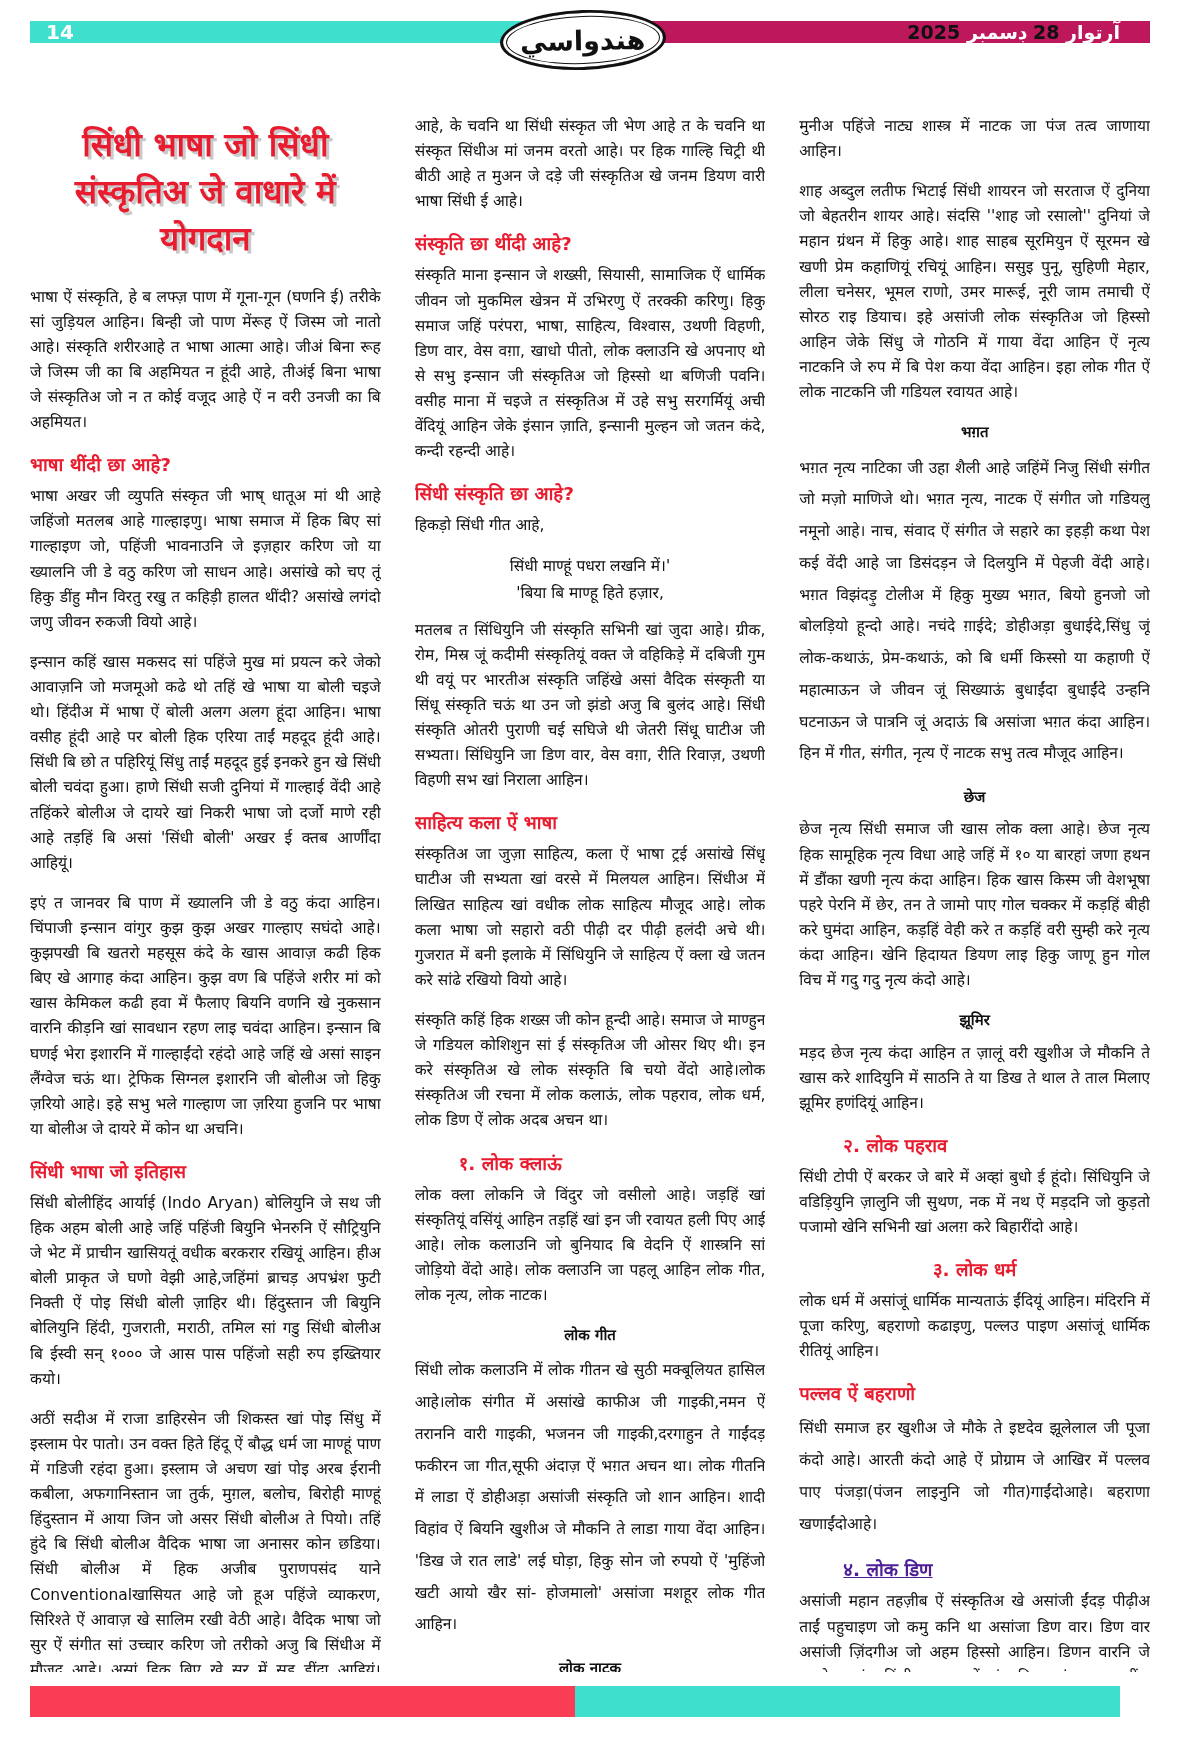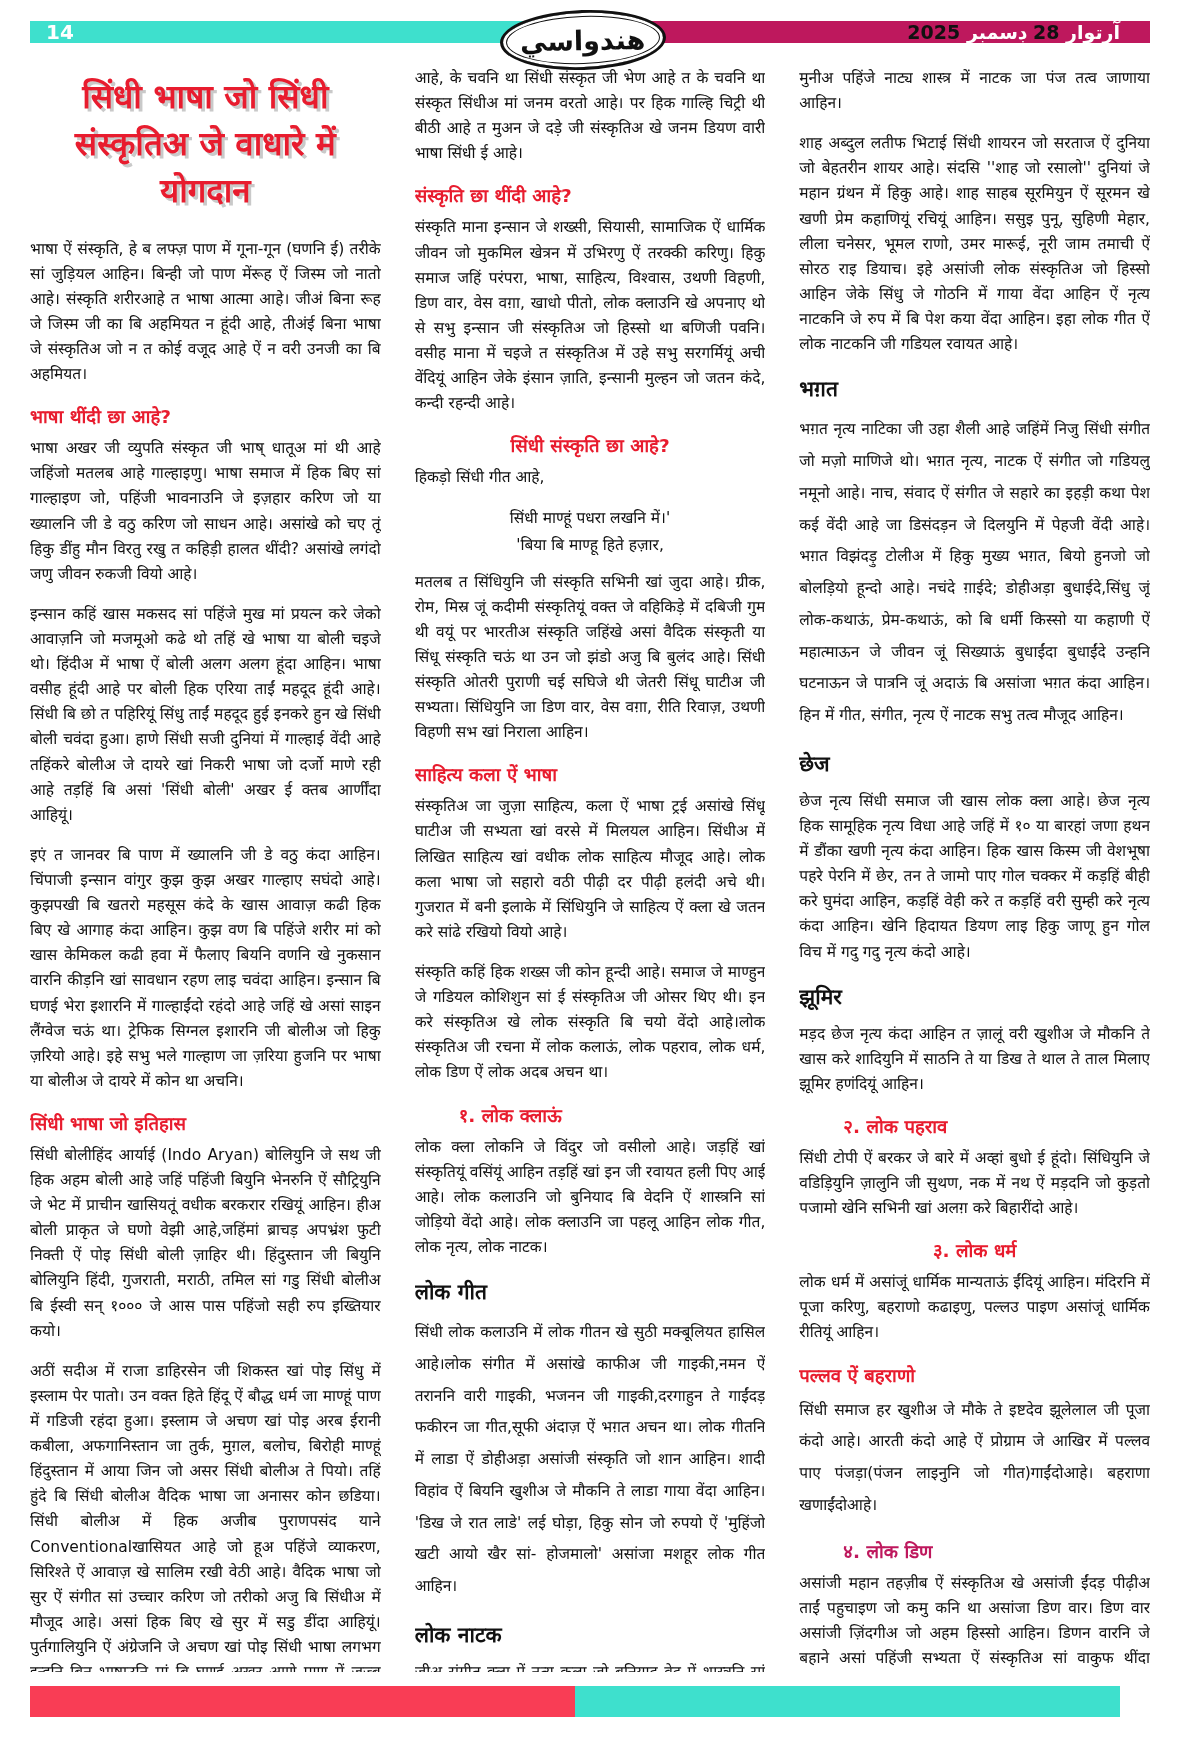--- a/index.html
+++ b/index.html
@@ -13,28 +13,28 @@
               padding-right:30px;box-sizing:border-box;}
   .dateline{direction:rtl;font-size:19px;font-weight:bold;white-space:nowrap;}
   .dateline .w{color:#ffffff;}
   .dateline .b{color:#111;}
   .logo{position:absolute;left:500px;top:10px;width:160px;height:54px;background:#fff;
         border:3px solid #111;border-radius:50%;display:flex;align-items:center;justify-content:center;
         box-shadow:inset 0 0 0 3px #fff, inset 0 0 0 4px #111;transform:rotate(-2deg);}
   .logo span{font-size:27px;font-weight:bold;color:#111;transform:rotate(1deg);}
   
   .cols{position:absolute;left:30px;top:66px;width:1120px;height:1606px;display:flex;gap:34px;}
-  .col{flex:1;min-width:0;overflow:hidden;text-align:justify;font-size:15.5px;line-height:1.62;}
+  .col{flex:1;min-width:0;overflow:hidden;text-align:justify;font-size:15.5px;line-height:1.62;margin-top:48px;}
   .headline{font-size:33px;line-height:1.42;font-weight:bold;text-align:center;
             margin:8px 0 22px;text-shadow:3px 3px 0 #c9c9c9;}
   .para{margin:0 0 15px;}
   .para.loose{line-height:2.05;}
   .h-red{font-size:18.5px;font-weight:bold;margin:10px 0 4px;text-align:left;}
   .h-red.indent{padding-left:44px;}
-  .h-black{font-size:21px;font-weight:bold;color:#111;margin:14px 0 8px;text-align:left;}
+  .h-black{font-size:15px;font-weight:bold;color:#111;margin:14px 0 8px;text-align:center;}
   .quote{text-align:center;margin:4px 0 10px;line-height:1.75;}
   
   .footbar{position:absolute;left:30px;top:1686px;width:1090px;height:31px;display:flex;}
   .foot-red{width:50%;}
   .foot-cyan{flex:1;}
 </style>
 </head>
 <body>
 
 <div class="page">
@@ -66,21 +66,21 @@
         <p class="para">इन्सान कहिं खास मकसद सां पहिंजे मुख मां प्रयत्न करे जेको आवाज़नि जो मजमूओ कढे थो तहिं खे भाषा या बोली चइजे थो। हिंदीअ में भाषा ऐं बोली अलग अलग हूंदा आहिन। भाषा वसीह हूंदी आहे पर बोली हिक एरिया ताईं महदूद हूंदी आहे। सिंधी बि छो त पहिरियूं सिंधु ताईं महदूद हुई इनकरे हुन खे सिंधी बोली चवंदा हुआ। हाणे सिंधी सजी दुनियां में गाल्हाई वेंदी आहे तहिंकरे बोलीअ जे दायरे खां निकरी भाषा जो दर्जो माणे रही आहे तड़हिं बि असां 'सिंधी बोली' अखर ई क्तब आर्णींदा आहियूं।</p>
         <p class="para">इएं त जानवर बि पाण में ख्यालनि जी डे वठु कंदा आहिन। चिंपाजी इन्सान वांगुर कुझ कुझ अखर गाल्हाए सघंदो आहे। कुझपखी बि खतरो महसूस कंदे के खास आवाज़ कढी हिक बिए खे आगाह कंदा आहिन। कुझ वण बि पहिंजे शरीर मां को खास केमिकल कढी हवा में फैलाए बियनि वणनि खे नुकसान वारनि कीड़नि खां सावधान रहण लाइ चवंदा आहिन। इन्सान बि घणई भेरा इशारनि में गाल्हाईंदो रहंदो आहे जहिं खे असां साइन लैंग्वेज चऊं था। ट्रेफिक सिग्नल इशारनि जी बोलीअ जो हिकु ज़रियो आहे। इहे सभु भले गाल्हाण जा ज़रिया हुजनि पर भाषा या बोलीअ जे दायरे में कोन था अचनि।</p>
         <h3 class="h-red" style="color: rgb(232, 28, 46);">सिंधी भाषा जो इतिहास</h3>
         <p class="para">सिंधी बोलीहिंद आर्याई (Indo Aryan) बोलियुनि जे सथ जी हिक अहम बोली आहे जहिं पहिंजी बियुनि भेनरुनि ऐं सौट्रियुनि जे भेट में प्राचीन खासियतूं वधीक बरकरार रखियूं आहिन। हीअ बोली प्राकृत जे घणो वेझी आहे,जहिंमां ब्राचड़ अपभ्रंश फुटी निक्ती ऐं पोइ सिंधी बोली ज़ाहिर थी। हिंदुस्तान जी बियुनि बोलियुनि हिंदी, गुजराती, मराठी, तमिल सां गडु सिंधी बोलीअ बि ईस्वी सन् १००० जे आस पास पहिंजो सही रुप इख्तियार कयो।</p>
         <p class="para">अठीं सदीअ में राजा डाहिरसेन जी शिकस्त खां पोइ सिंधु में इस्लाम पेर पातो। उन वक्त हिते हिंदू ऐं बौद्ध धर्म जा माण्हूं पाण में गडिजी रहंदा हुआ। इस्लाम जे अचण खां पोइ अरब ईरानी कबीला, अफगानिस्तान जा तुर्क, मुग़ल, बलोच, बिरोही माण्हूं हिंदुस्तान में आया जिन जो असर सिंधी बोलीअ ते पियो। तहिं हुंदे बि सिंधी बोलीअ वैदिक भाषा जा अनासर कोन छडिया। सिंधी बोलीअ में हिक अजीब पुराणपसंद याने Conventionalखासियत आहे जो हूअ पहिंजे व्याकरण, सिरिश्ते ऐं आवाज़ खे सालिम रखी वेठी आहे। वैदिक भाषा जो सुर ऐं संगीत सां उच्चार करिण जो तरीको अजु बि सिंधीअ में मौजूद आहे। असां हिक बिए खे सुर में सडु डींदा आहियूं। पुर्तगालियुनि ऐं अंग्रेजनि जे अचण खां पोइ सिंधी भाषा लगभग इन्हनि बिन भाषाउनि मां बि घणई अखर आणे पाण में जज़्ब कया। इन मां साबित थो थिए त सिंधी बोली केतरी न शाहूकार बोली आहे।</p>
       </div>
     <div class="col" id="col-2">
         <p class="para">आहे, के चवनि था सिंधी संस्कृत जी भेण आहे त के चवनि था संस्कृत सिंधीअ मां जनम वरतो आहे। पर हिक गाल्हि चिट्री थी बीठी आहे त मुअन जे दड़े जी संस्कृतिअ खे जनम डियण वारी भाषा सिंधी ई आहे।</p>
         <h3 class="h-red" style="color: rgb(232, 28, 46);">संस्कृति छा थींदी आहे?</h3>
         <p class="para">संस्कृति माना इन्सान जे शख्सी, सियासी, सामाजिक ऐं धार्मिक जीवन जो मुकमिल खेत्रन में उभिरणु ऐं तरक्की करिणु। हिकु समाज जहिं परंपरा, भाषा, साहित्य, विश्वास, उथणी विहणी, डिण वार, वेस वग़ा, खाधो पीतो, लोक क्लाउनि खे अपनाए थो से सभु इन्सान जी संस्कृतिअ जो हिस्सो था बणिजी पवनि। वसीह माना में चइजे त संस्कृतिअ में उहे सभु सरगर्मियूं अची वेंदियूं आहिन जेके इंसान ज़ाति, इन्सानी मुल्हन जो जतन कंदे, कन्दी रहन्दी आहे।</p>
-        <h3 class="h-red" style="color: rgb(232, 28, 46); text-align: center;">सिंधी संस्कृति छा आहे?</h3>
+        <h3 class="h-red" style="color: rgb(232, 28, 46);">सिंधी संस्कृति छा आहे?</h3>
         <p class="para">हिकड़ो सिंधी गीत आहे,</p>
         <div class="quote">
           <div>सिंधी माण्हूं पधरा लखनि में।'</div>
           <div>'बिया बि माण्हू हिते हज़ार,</div>
         </div>
         <p class="para">मतलब त सिंधियुनि जी संस्कृति सभिनी खां जुदा आहे। ग्रीक, रोम, मिस्र जूं कदीमी संस्कृतियूं वक्त जे वहिकिड़े में दबिजी गुम थी वयूं पर भारतीअ संस्कृति जहिंखे असां वैदिक संस्कृती या सिंधू संस्कृति चऊं था उन जो झंडो अजु बि बुलंद आहे। सिंधी संस्कृति ओतरी पुराणी चई सघिजे थी जेतरी सिंधू घाटीअ जी सभ्यता। सिंधियुनि जा डिण वार, वेस वग़ा, रीति रिवाज़, उथणी विहणी सभ खां निराला आहिन।</p>
         <h3 class="h-red" style="color: rgb(232, 28, 46);">साहित्य कला ऐं भाषा</h3>
         <p class="para">संस्कृतिअ जा जुज़ा साहित्य, कला ऐं भाषा ट्रई असांखे सिंधू घाटीअ जी सभ्यता खां वरसे में मिलयल आहिन। सिंधीअ में लिखित साहित्य खां वधीक लोक साहित्य मौजूद आहे। लोक कला भाषा जो सहारो वठी पीढ़ी दर पीढ़ी हलंदी अचे थी। गुजरात में बनी इलाके में सिंधियुनि जे साहित्य ऐं क्ला खे जतन करे सांढे रखियो वियो आहे।</p>
         <p class="para">संस्कृति कहिं हिक शख्स जी कोन हून्दी आहे। समाज जे माण्हुन जे गडियल कोशिशुन सां ई संस्कृतिअ जी ओसर थिए थी। इन करे संस्कृतिअ खे लोक संस्कृति बि चयो वेंदो आहे।लोक संस्कृतिअ जी रचना में लोक कलाऊं, लोक पहराव, लोक धर्म, लोक डिण ऐं लोक अदब अचन था।</p>
         <h3 class="h-red indent" style="color: rgb(232, 28, 46);">१.   लोक क्लाऊं</h3>
@@ -98,21 +98,21 @@
         <h3 class="h-black">छेज</h3>
         <p class="para">छेज नृत्य सिंधी समाज जी खास लोक क्ला आहे। छेज नृत्य हिक सामूहिक नृत्य विधा आहे जहिं में १० या बारहां जणा हथन में डौंका खणी नृत्य कंदा आहिन। हिक खास किस्म जी वेशभूषा पहरे पेरनि में  छेर, तन ते जामो पाए गोल चक्कर में कड़हिं बीही करे घुमंदा आहिन, कड़हिं वेही करे त कड़हिं वरी सुम्ही करे नृत्य कंदा आहिन। खेनि हिदायत डियण लाइ हिकु जाणू हुन गोल विच में गदु गदु नृत्य कंदो आहे।</p>
         <h3 class="h-black">झूमिर</h3>
         <p class="para">मड़द छेज नृत्य कंदा आहिन त ज़ालूं वरी खुशीअ जे मौकनि ते खास करे शादियुनि में साठनि ते या डिख ते थाल ते ताल मिलाए झूमिर हणंदियूं आहिन।</p>
         <h3 class="h-red indent" style="color: rgb(232, 28, 46);">२.   लोक पहराव</h3>
         <p class="para">सिंधी टोपी ऐं बरकर जे बारे में अव्हां बुधो ई हूंदो। सिंधियुनि जे  वडिड़ियुनि ज़ालुनि जी सुथण, नक में नथ ऐं मड़दनि जो कुड़तो पजामो खेनि सभिनी खां अलग़ करे बिहारींदो आहे।</p>
         <h3 class="h-red" style="color: rgb(232, 28, 46); text-align: center;">३. लोक धर्म</h3>
         <p class="para">लोक धर्म में असांजूं धार्मिक मान्यताऊं ईंदियूं आहिन। मंदिरनि में पूजा करिणु, बहराणो कढाइणु, पल्लउ पाइण असांजूं धार्मिक रीतियूं आहिन।</p>
         <h3 class="h-red" style="color: rgb(232, 28, 46);">पल्लव ऐं बहराणो</h3>
         <p class="para loose">सिंधी समाज हर खुशीअ जे मौके ते इष्टदेव झूलेलाल जी पूजा कंदो आहे। आरती कंदो आहे ऐं प्रोग्राम जे आखिर में पल्लव पाए पंजड़ा(पंजन लाइनुनि जो गीत)गाईंदोआहे। बहराणा खणाईंदोआहे।</p>
-        <h3 class="h-red indent" style="color: #be185d;">४.   लोक डिण</h3>
+        <h3 class="h-red indent" style="color: #4c1d95; text-decoration: underline;">४.   लोक डिण</h3>
         <p class="para">असांजी महान तहज़ीब ऐं संस्कृतिअ खे असांजी ईंदड़ पीढ़ीअ ताईं पहुचाइण जो कमु कनि था असांजा डिण वार। डिण वार असांजी ज़िंदगीअ जो अहम हिस्सो आहिन। डिणन वारनि जे बहाने असां पहिंजी सभ्यता ऐं संस्कृतिअ सां वाकुफ थींदा आहियूं। हिक बिए सां गडिजंदा आहियूं ऐं मिलीकरे सजो साल खुशियूं मल्हाईंदा आहियूं। इहे डिण वार तहज़ीब ऐं परंपराउनि सां गडु असां लाइ खुशियुनि जा खज़ाना बि खणी अचनि था। हर डिण वार खे पहिंजी नौजवान टहीअ खे समझाइण लाइ असांखे भाषा जो ई सहारो वठिणो पवंदो आहे।</p>
       </div>
   </div>
 
   <div class="footbar">
     <div class="foot-red" style="background: rgb(249, 61, 85);"></div>
     <div class="foot-cyan" style="background: rgb(62, 224, 205);"></div>
   </div>
 
 </div>

